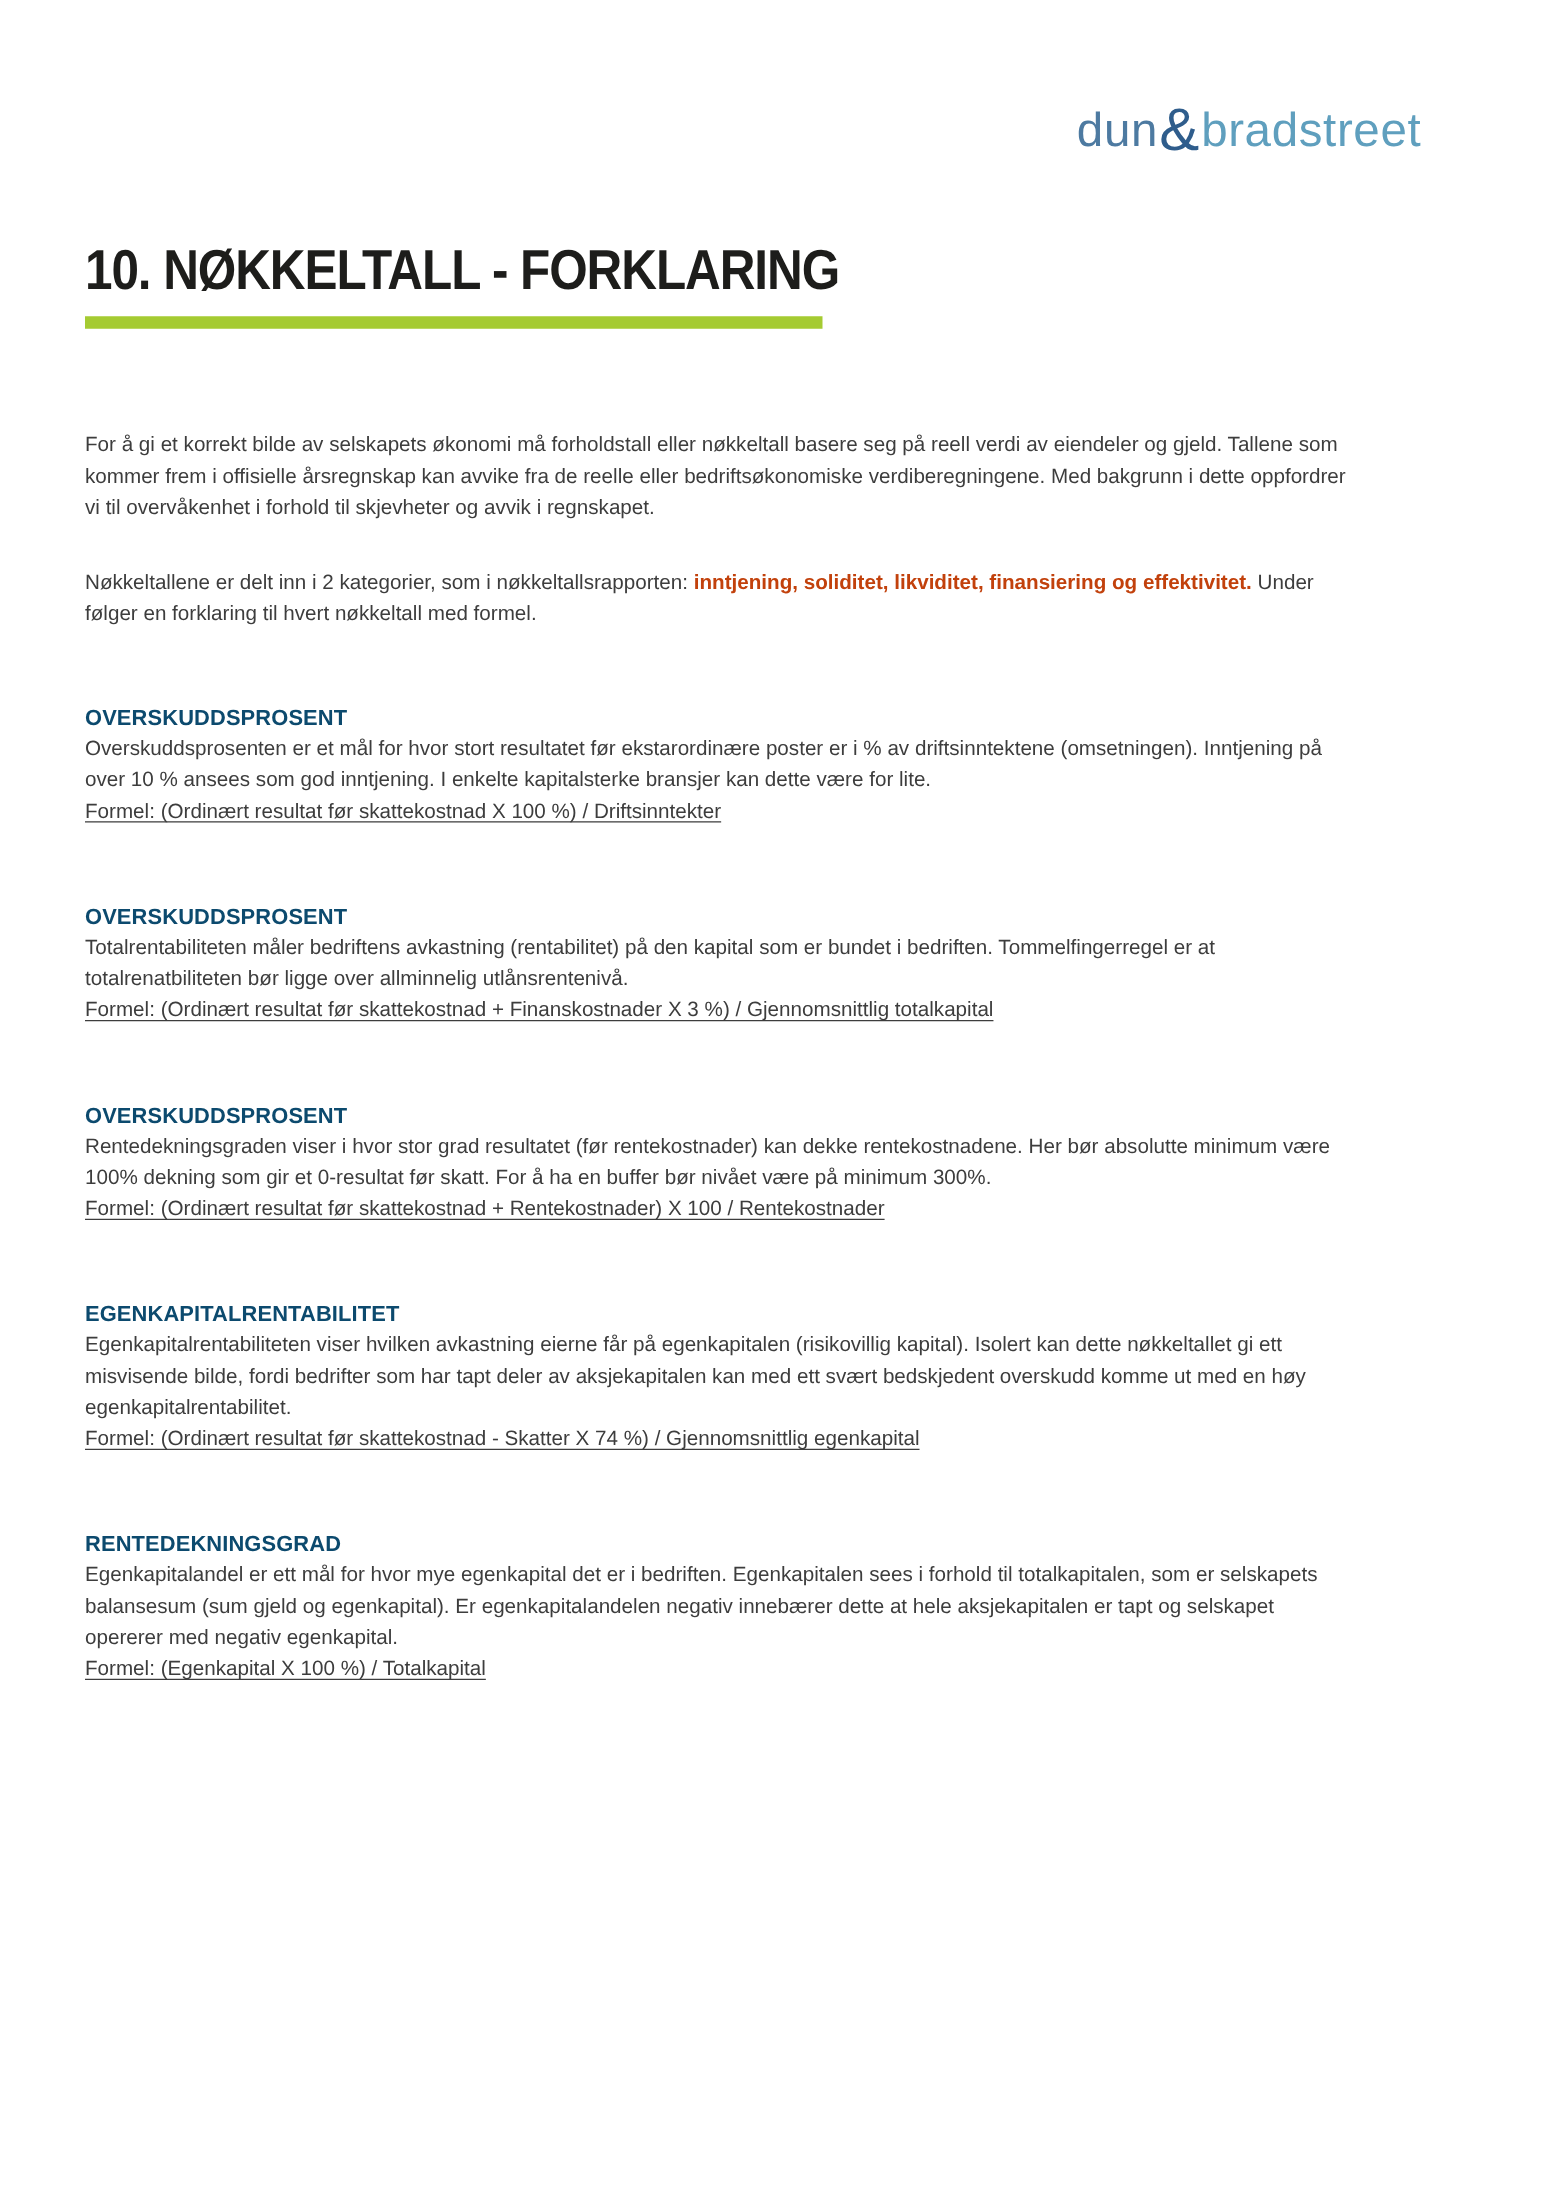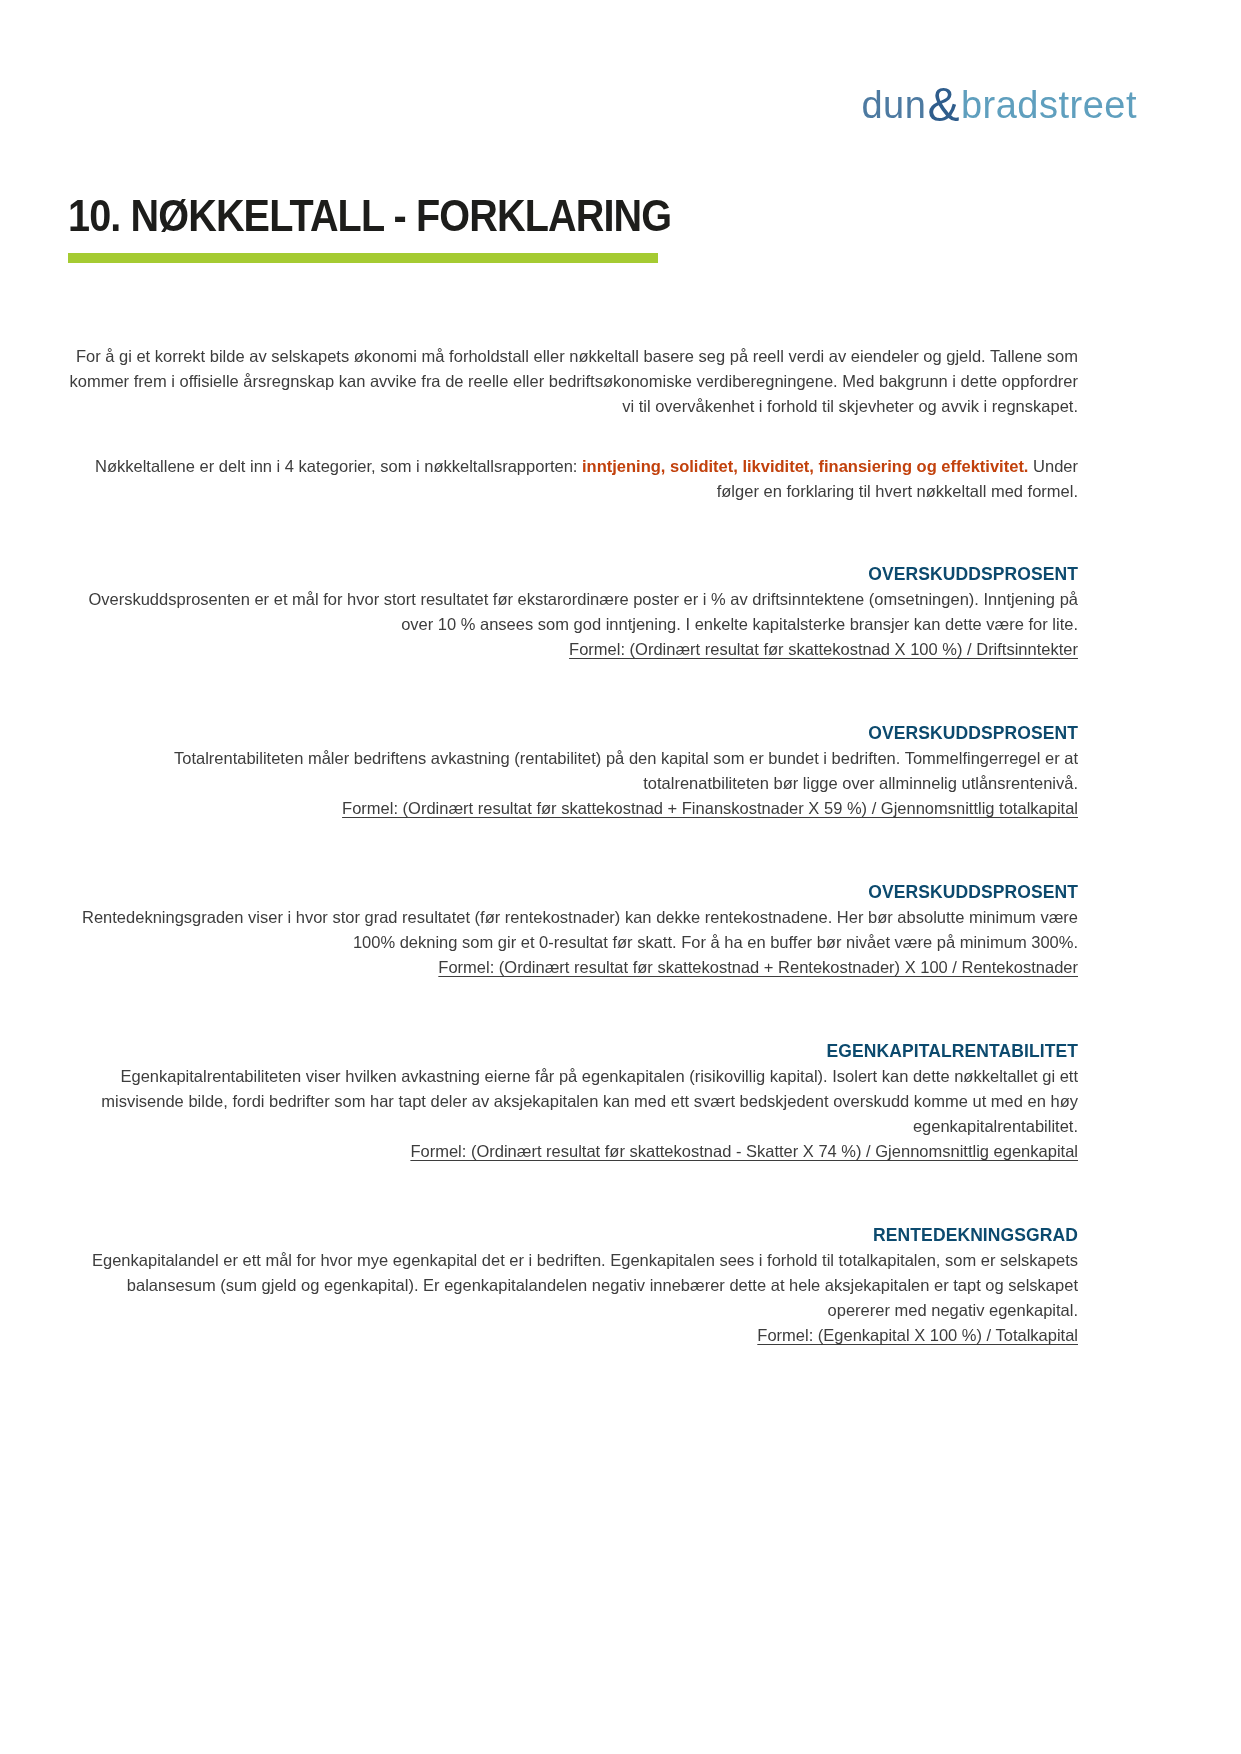--- a/index.html
+++ b/index.html
@@ -63,21 +63,20 @@
 
   
   .content {
     position: absolute;
     top: 344px;
     left: 68px;
     width: 1010px;
     font-size: 16.5px;
     line-height: 25px;
     color: #3d3d3d;
-    text-align: right;
   }
   .content p { margin: 0; }
   .intro-p1 { margin-bottom: 35px !important; }
   .intro-p2 { margin-bottom: 58px !important; }
   .intro-p2 strong { color: #c2410c; }
 
   .section { margin-bottom: 59px; }
   .section-heading {
     margin: 0;
     font-size: 17.5px;
@@ -110,32 +109,32 @@
     <span class="logo-dun">dun</span><span class="logo-amp">&amp;</span><span class="logo-bradstreet">bradstreet</span>
   </div>
 
   <h1 class="doc-title">10. NØKKELTALL - FORKLARING</h1>
   <div class="title-bar"></div>
 
   <div class="content">
 
     <p class="intro-p1">For å gi et korrekt bilde av selskapets økonomi må forholdstall eller nøkkeltall basere seg på reell verdi av eiendeler og gjeld. Tallene som kommer frem i offisielle årsregnskap kan avvike fra de reelle eller bedriftsøkonomiske verdiberegningene. Med bakgrunn i dette oppfordrer vi til overvåkenhet i forhold til skjevheter og avvik i regnskapet.</p>
 
-    <p class="intro-p2"><span>Nøkkeltallene er delt inn i 4 kategorier, som i nøkkeltallsrapporten: </span><strong>inntjening, soliditet, likviditet, finansiering og effektivitet.</strong><span> Under følger en forklaring til hvert nøkkeltall med formel.</span></p>
+    <p class="intro-p2"><span>Nøkkeltallene er delt inn i 2 kategorier, som i nøkkeltallsrapporten: </span><strong>inntjening, soliditet, likviditet, finansiering og effektivitet.</strong><span> Under følger en forklaring til hvert nøkkeltall med formel.</span></p>
 
     <div class="section">
       <h2 class="section-heading">OVERSKUDDSPROSENT</h2>
       <p class="section-body">Overskuddsprosenten er et mål for hvor stort resultatet før ekstarordinære poster er i % av driftsinntektene (omsetningen). Inntjening på over 10 % ansees som god inntjening. I enkelte kapitalsterke bransjer kan dette være for lite.</p>
       <p class="formula">Formel: (Ordinært resultat før skattekostnad X 100 %) / Driftsinntekter</p>
     </div>
 
     <div class="section">
       <h2 class="section-heading">OVERSKUDDSPROSENT</h2>
       <p class="section-body">Totalrentabiliteten måler bedriftens avkastning (rentabilitet) på den kapital som er bundet i bedriften. Tommelfingerregel er at totalrenatbiliteten bør ligge over allminnelig utlånsrentenivå.</p>
-      <p class="formula">Formel: (Ordinært resultat før skattekostnad + Finanskostnader X 59 %) / Gjennomsnittlig totalkapital</p>
+      <p class="formula">Formel: (Ordinært resultat før skattekostnad + Finanskostnader X 3 %) / Gjennomsnittlig totalkapital</p>
     </div>
 
     <div class="section">
       <h2 class="section-heading">OVERSKUDDSPROSENT</h2>
       <p class="section-body">Rentedekningsgraden viser i hvor stor grad resultatet (før rentekostnader) kan dekke rentekostnadene. Her bør absolutte minimum være 100% dekning som gir et 0-resultat før skatt. For å ha en buffer bør nivået være på minimum 300%.</p>
       <p class="formula">Formel: (Ordinært resultat før skattekostnad + Rentekostnader) X 100 / Rentekostnader</p>
     </div>
 
     <div class="section">
       <h2 class="section-heading">EGENKAPITALRENTABILITET</h2>

